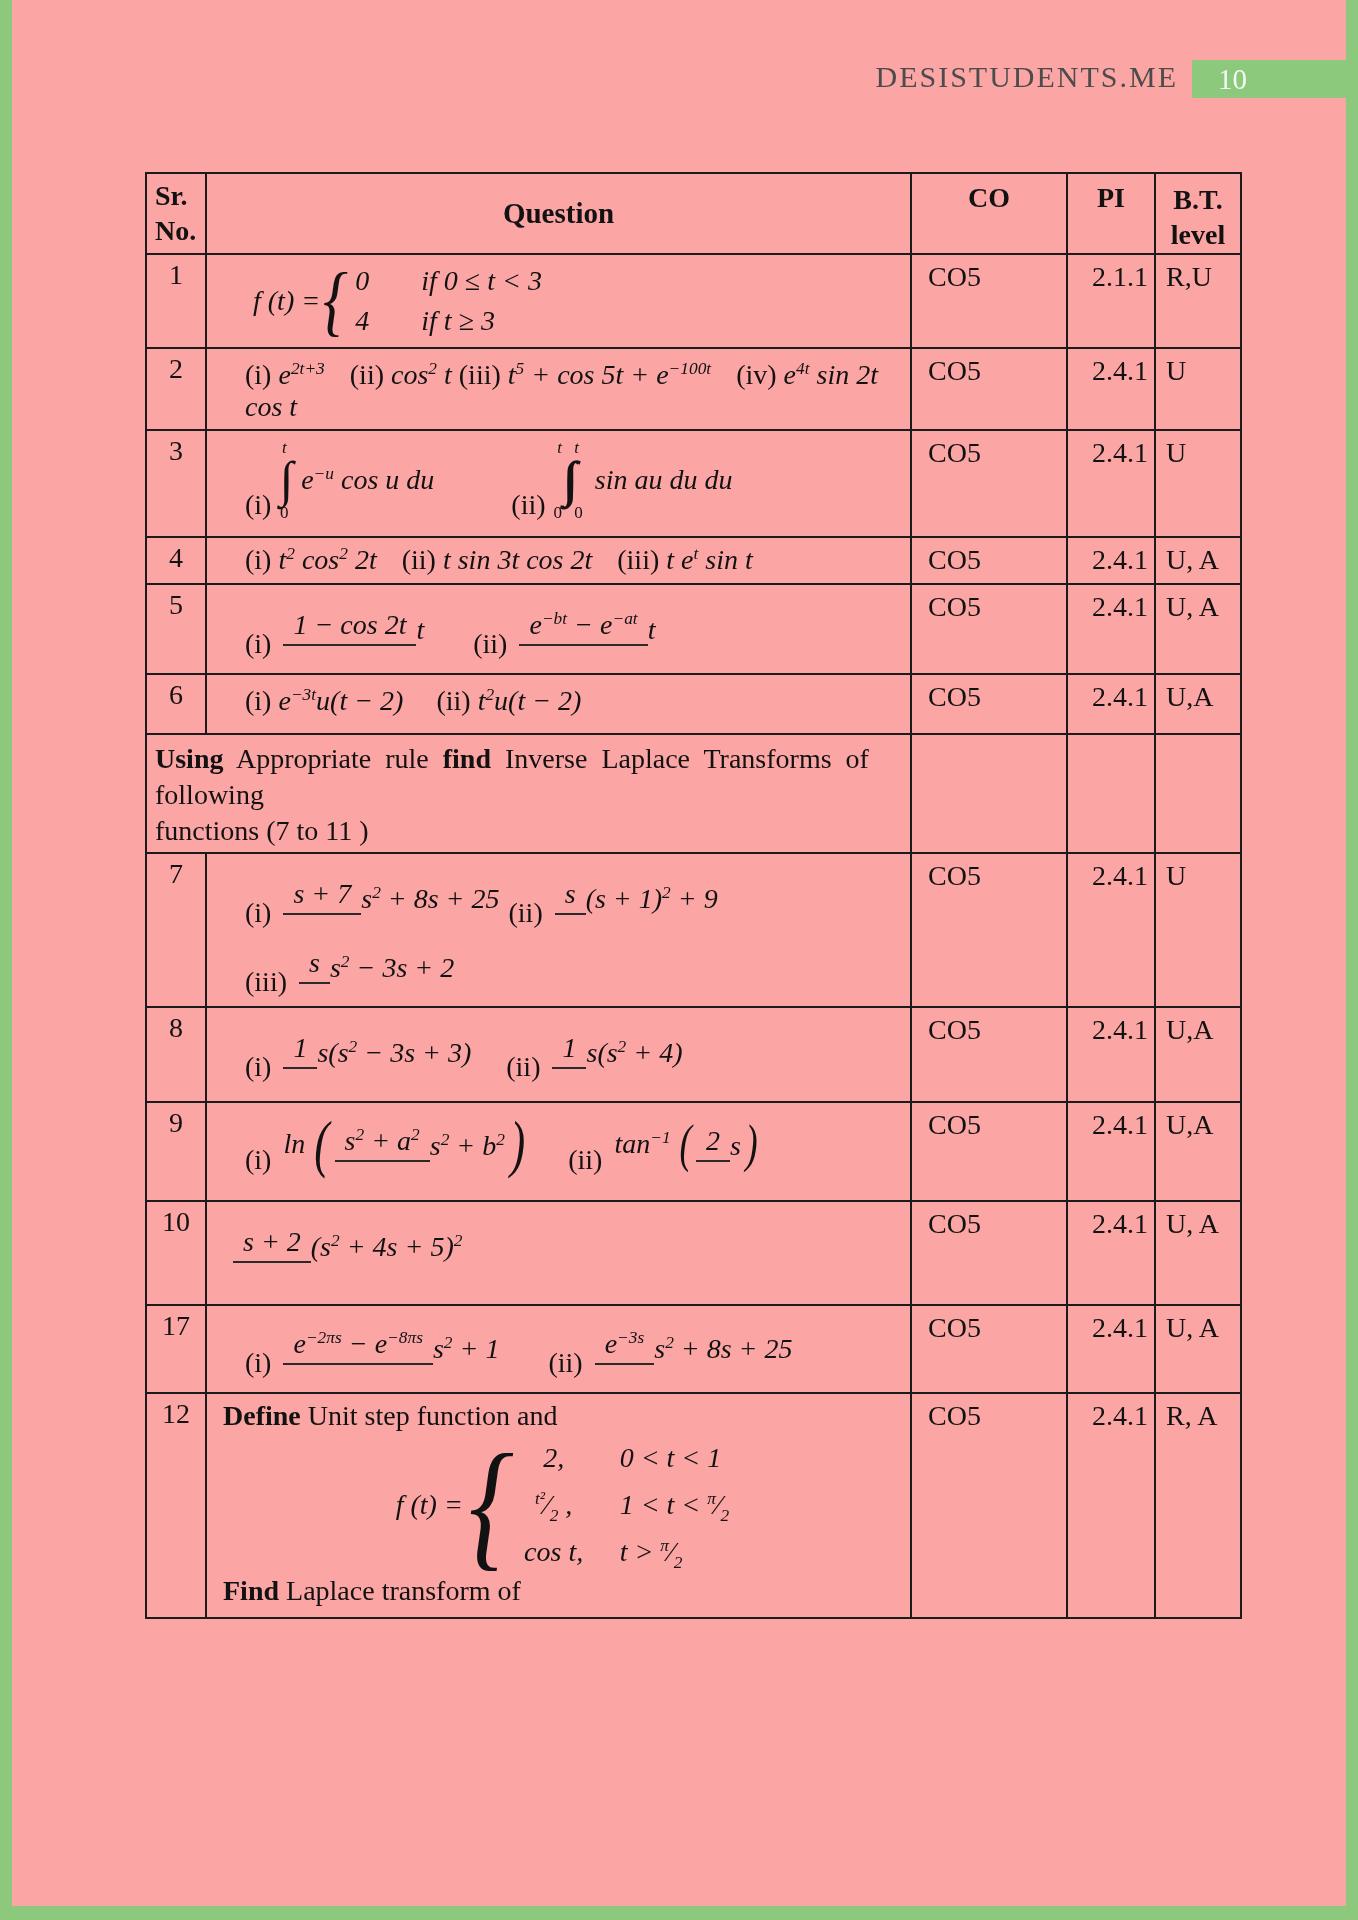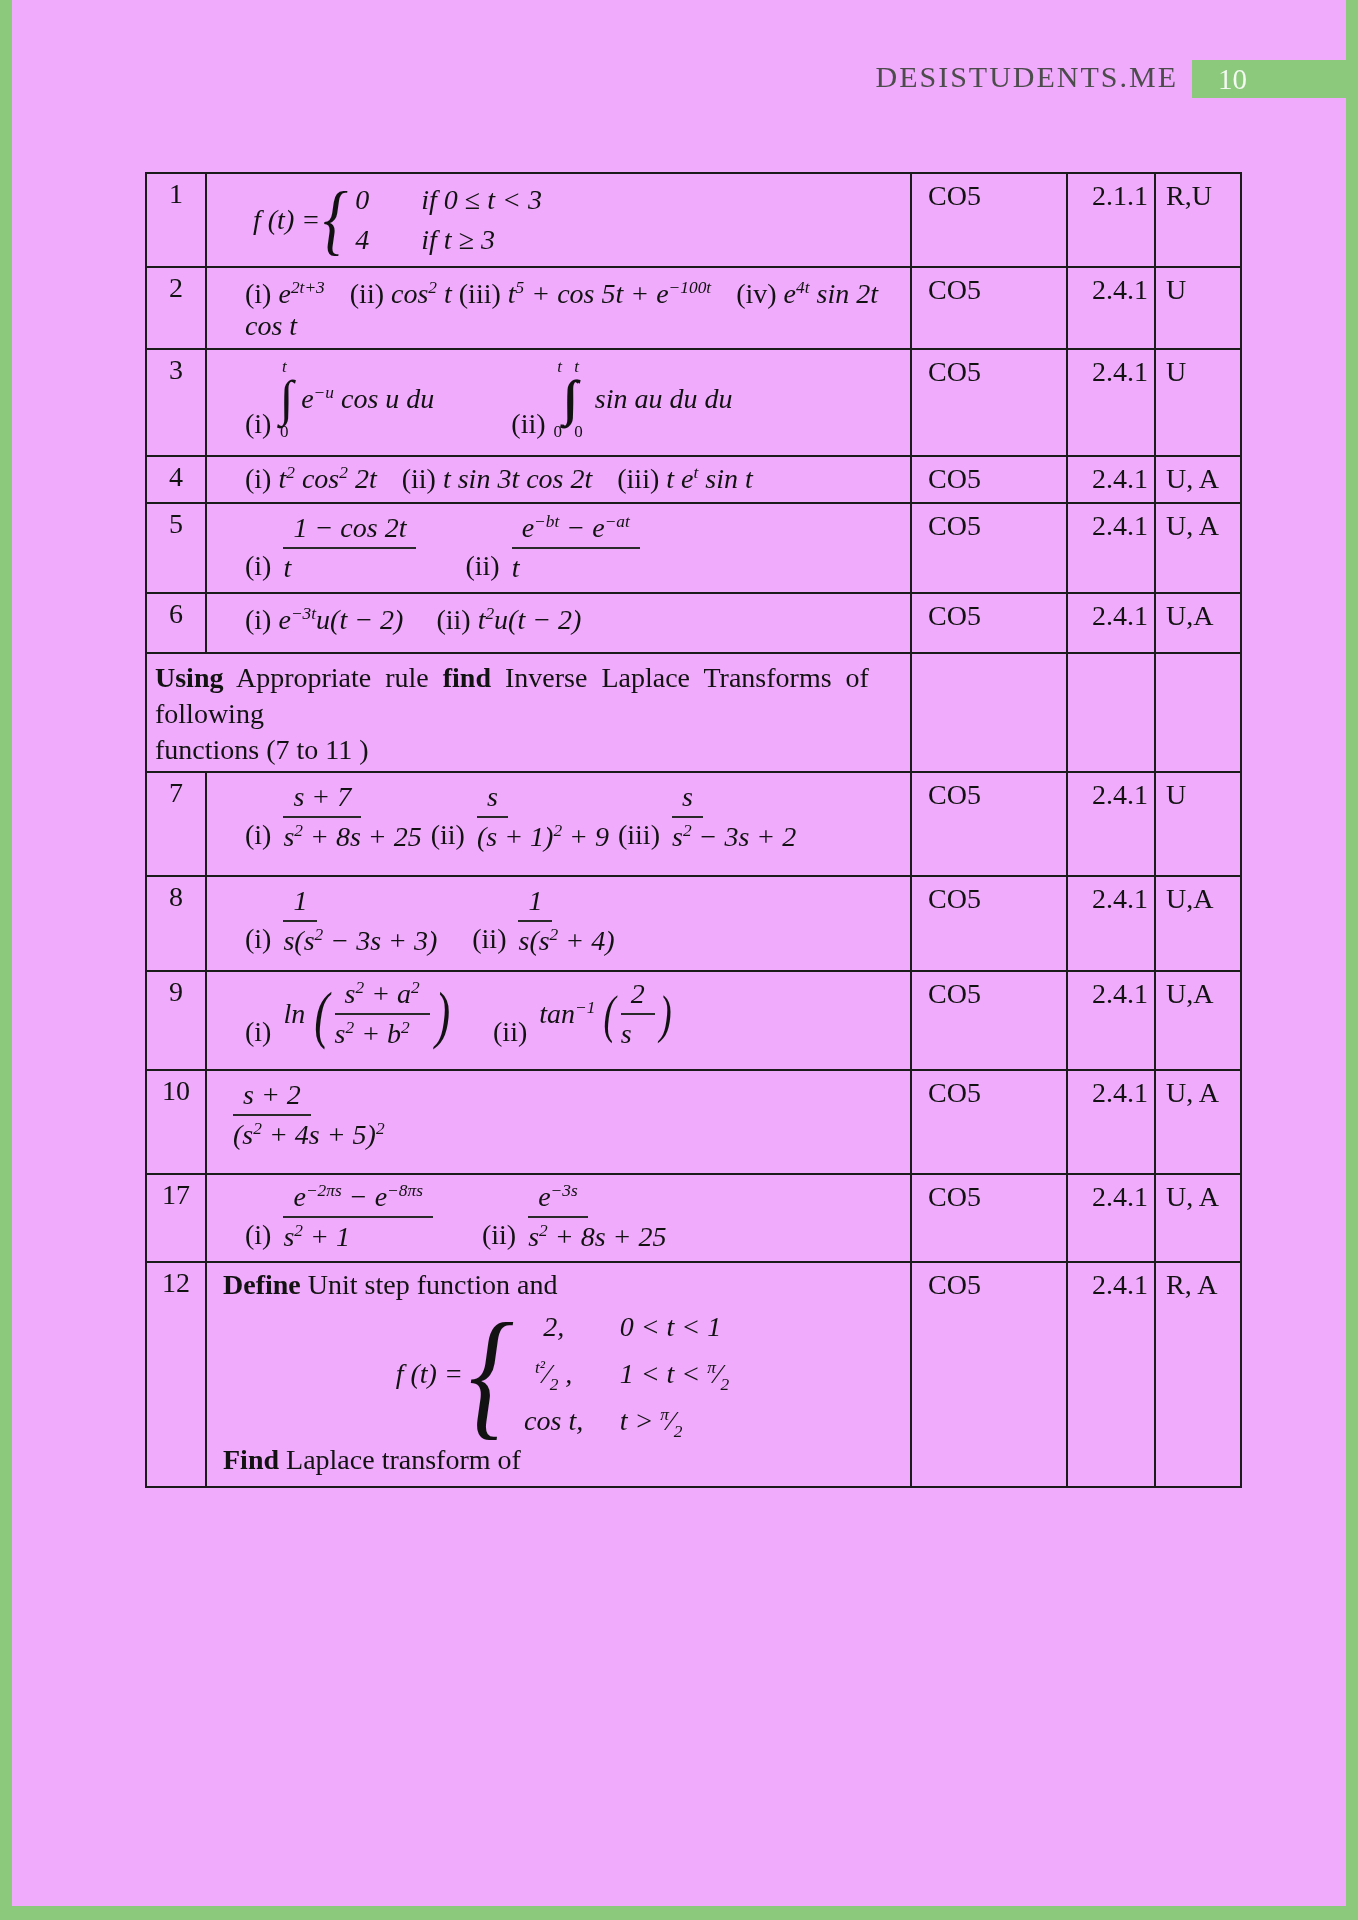--- a/index.html
+++ b/index.html
@@ -1,17 +1,17 @@
 <!DOCTYPE html>
 <html style="--green: #8cc97c;"><head>
 <meta charset="utf-8">
 <style>
   html,body{margin:0;padding:0;background:#ffffff;width:1358px;height:1920px;overflow:hidden;}
   body{font-family:"Liberation Serif","DejaVu Serif",serif;color:#121212;position:relative;}
-  .page{position:absolute;inset:0;background:#f0abfc;}
+  .page{position:absolute;inset:0;background:#fca5a5;}
   .edge{position:absolute;background:var(--green,#8cc97c);}
   .edge.left{left:0;top:0;width:12px;height:1920px;}
   .edge.right{right:0;top:0;width:12px;height:1920px;}
   .edge.bottom{left:0;bottom:0;width:1358px;height:14px;}
   .site{position:absolute;top:60px;right:180px;font-size:30px;color:#4c4c4c;font-variant:small-caps;letter-spacing:2px;}
   .pagebox{position:absolute;left:1192px;top:60px;width:166px;height:38px;background:var(--green,#8cc97c);
            color:#f4f9f2;font-size:29px;line-height:38px;padding-left:26px;box-sizing:border-box;}
   table.qt{position:absolute;left:145px;top:172px;width:1095px;border-collapse:collapse;table-layout:fixed;
            font-size:28px;}
   .qt td,.qt th{border:2px solid #1b1b1b;vertical-align:top;box-sizing:border-box;}
@@ -25,21 +25,21 @@
   td.meta{padding:6px 2px 0 16px;}
   td.meta.pi{padding-left:24px;}
   td.meta.bt{padding-left:10px;}
   td.section{padding:6px 10px 4px 8px;line-height:1.28;}
   .just{word-spacing:7px;}
   .bold{font-weight:bold;}
   .math{font-style:italic;}
   .lbl{font-style:normal;}
   sup,sub{font-size:0.62em;line-height:0;}
   
-  .frac{display:inline-flex;flex-direction:column;align-items:flex-start;vertical-align:middle;margin:0 2px;}
+  .frac{display:inline-flex;align-items:flex-end;vertical-align:middle;margin:16px 2px;}
   .frac .fn{padding:0 10px 3px;border-bottom:2px solid #2a2a2a;white-space:nowrap;}
   .frac .fd{padding-top:3px;white-space:nowrap;}
   .fg{display:inline-flex;align-items:flex-end;gap:10px;}
   .fg .lbl{padding-bottom:2px;}
   .qrow{display:inline-flex;align-items:center;}
   .qrow .lbl.low{align-self:flex-end;padding-bottom:2px;}
   
   .pw{display:inline-flex;align-items:center;}
   .brace{font-weight:400;line-height:0.9;transform:scaleX(0.8);}
   .pw1{margin-left:30px;margin-top:2px;}
@@ -83,20 +83,33 @@
   <table class="qt">
     <colgroup>
         <col style="width:60px">
         <col style="width:705px">
         <col style="width:156px">
         <col style="width:88px">
         <col style="width:86px">
       </colgroup>
 
     <tbody>
+        <tr style="height:72px">
+      <th class="h-sr">
+        <div>Sr.</div>
+        <div>No.</div>
+      </th>
+      <th class="h-q">Question</th>
+      <th class="h-co">CO</th>
+      <th class="h-pi">PI</th>
+      <th class="h-bt">
+        <div>B.T.</div>
+        <div>level</div>
+      </th>
+    </tr>
 
 
     <tr style="height:93px">
       <td class="sr">1</td>
       <td class="q">
         <span class="pw pw1 math">
           <span>f (t) =</span>
           <span class="brace">{</span>
           <span class="pwlines">
             <span class="pwline">

